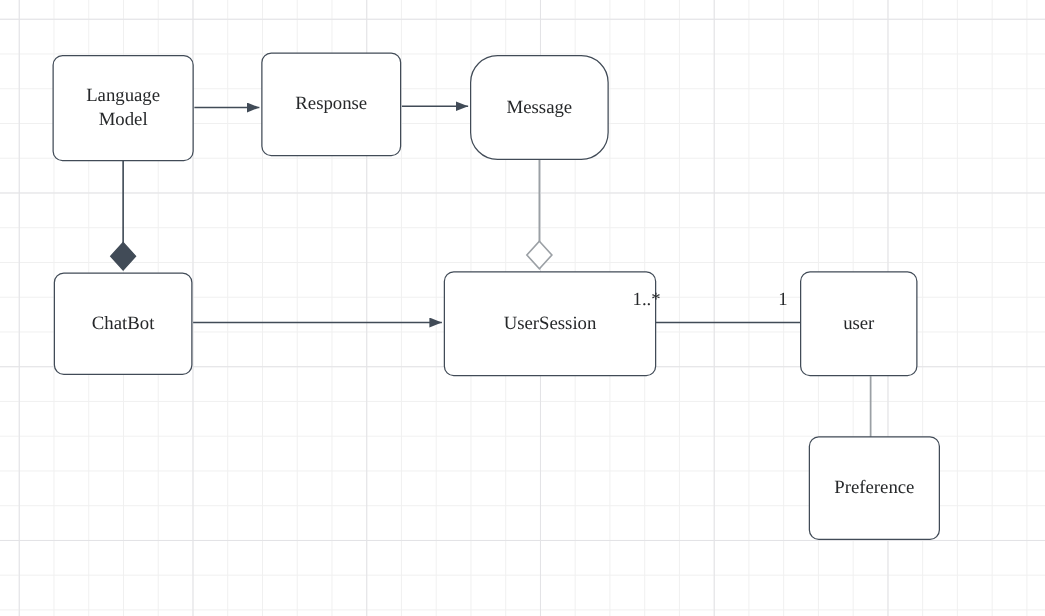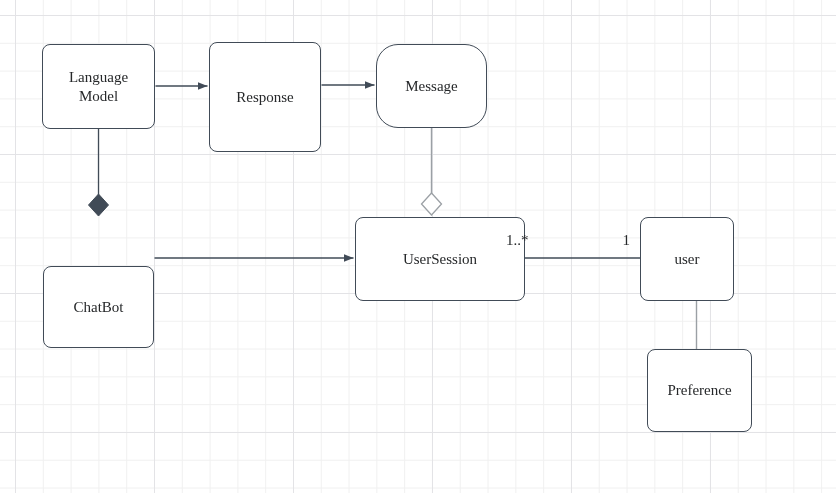--- a/index.html
+++ b/index.html
@@ -89,29 +89,29 @@
     <line x1="431.5" y1="127.5" x2="431.5" y2="193.5" class="edge-light"></line>
     <polygon points="431.5,193 441.5,204 431.5,215 421.5,204" class="diamond-hollow"></polygon>
 
     <line x1="696.5" y1="301" x2="696.5" y2="349.5" class="edge-light"></line>
   </svg>
 
   <div class="node" style="left:42px; top:44px; width:113px; height:85px;">
     <span>Language Model</span>
   </div>
 
-  <div class="node" style="left:209px; top:42px; width:112px; height:110px;">
+  <div class="node" style="left:209px; top:42px; width:112px; height:83px;">
     <span>Response</span>
   </div>
 
   <div class="node" style="left:376px; top:44px; width:111px; height:84px;border-radius:22px;">
     <span>Message</span>
   </div>
 
-  <div class="node" style="left:43px; top:218px; width:111px; height:82px;margin-top:48px;">
+  <div class="node" style="left:43px; top:218px; width:111px; height:82px;">
     <span>ChatBot</span>
   </div>
 
   <div class="node" style="left:355px; top:217px; width:170px; height:84px;">
     <span>UserSession</span>
   </div>
 
   <div class="node" style="left:640px; top:217px; width:94px; height:84px;">
     <span>user</span>
   </div>

